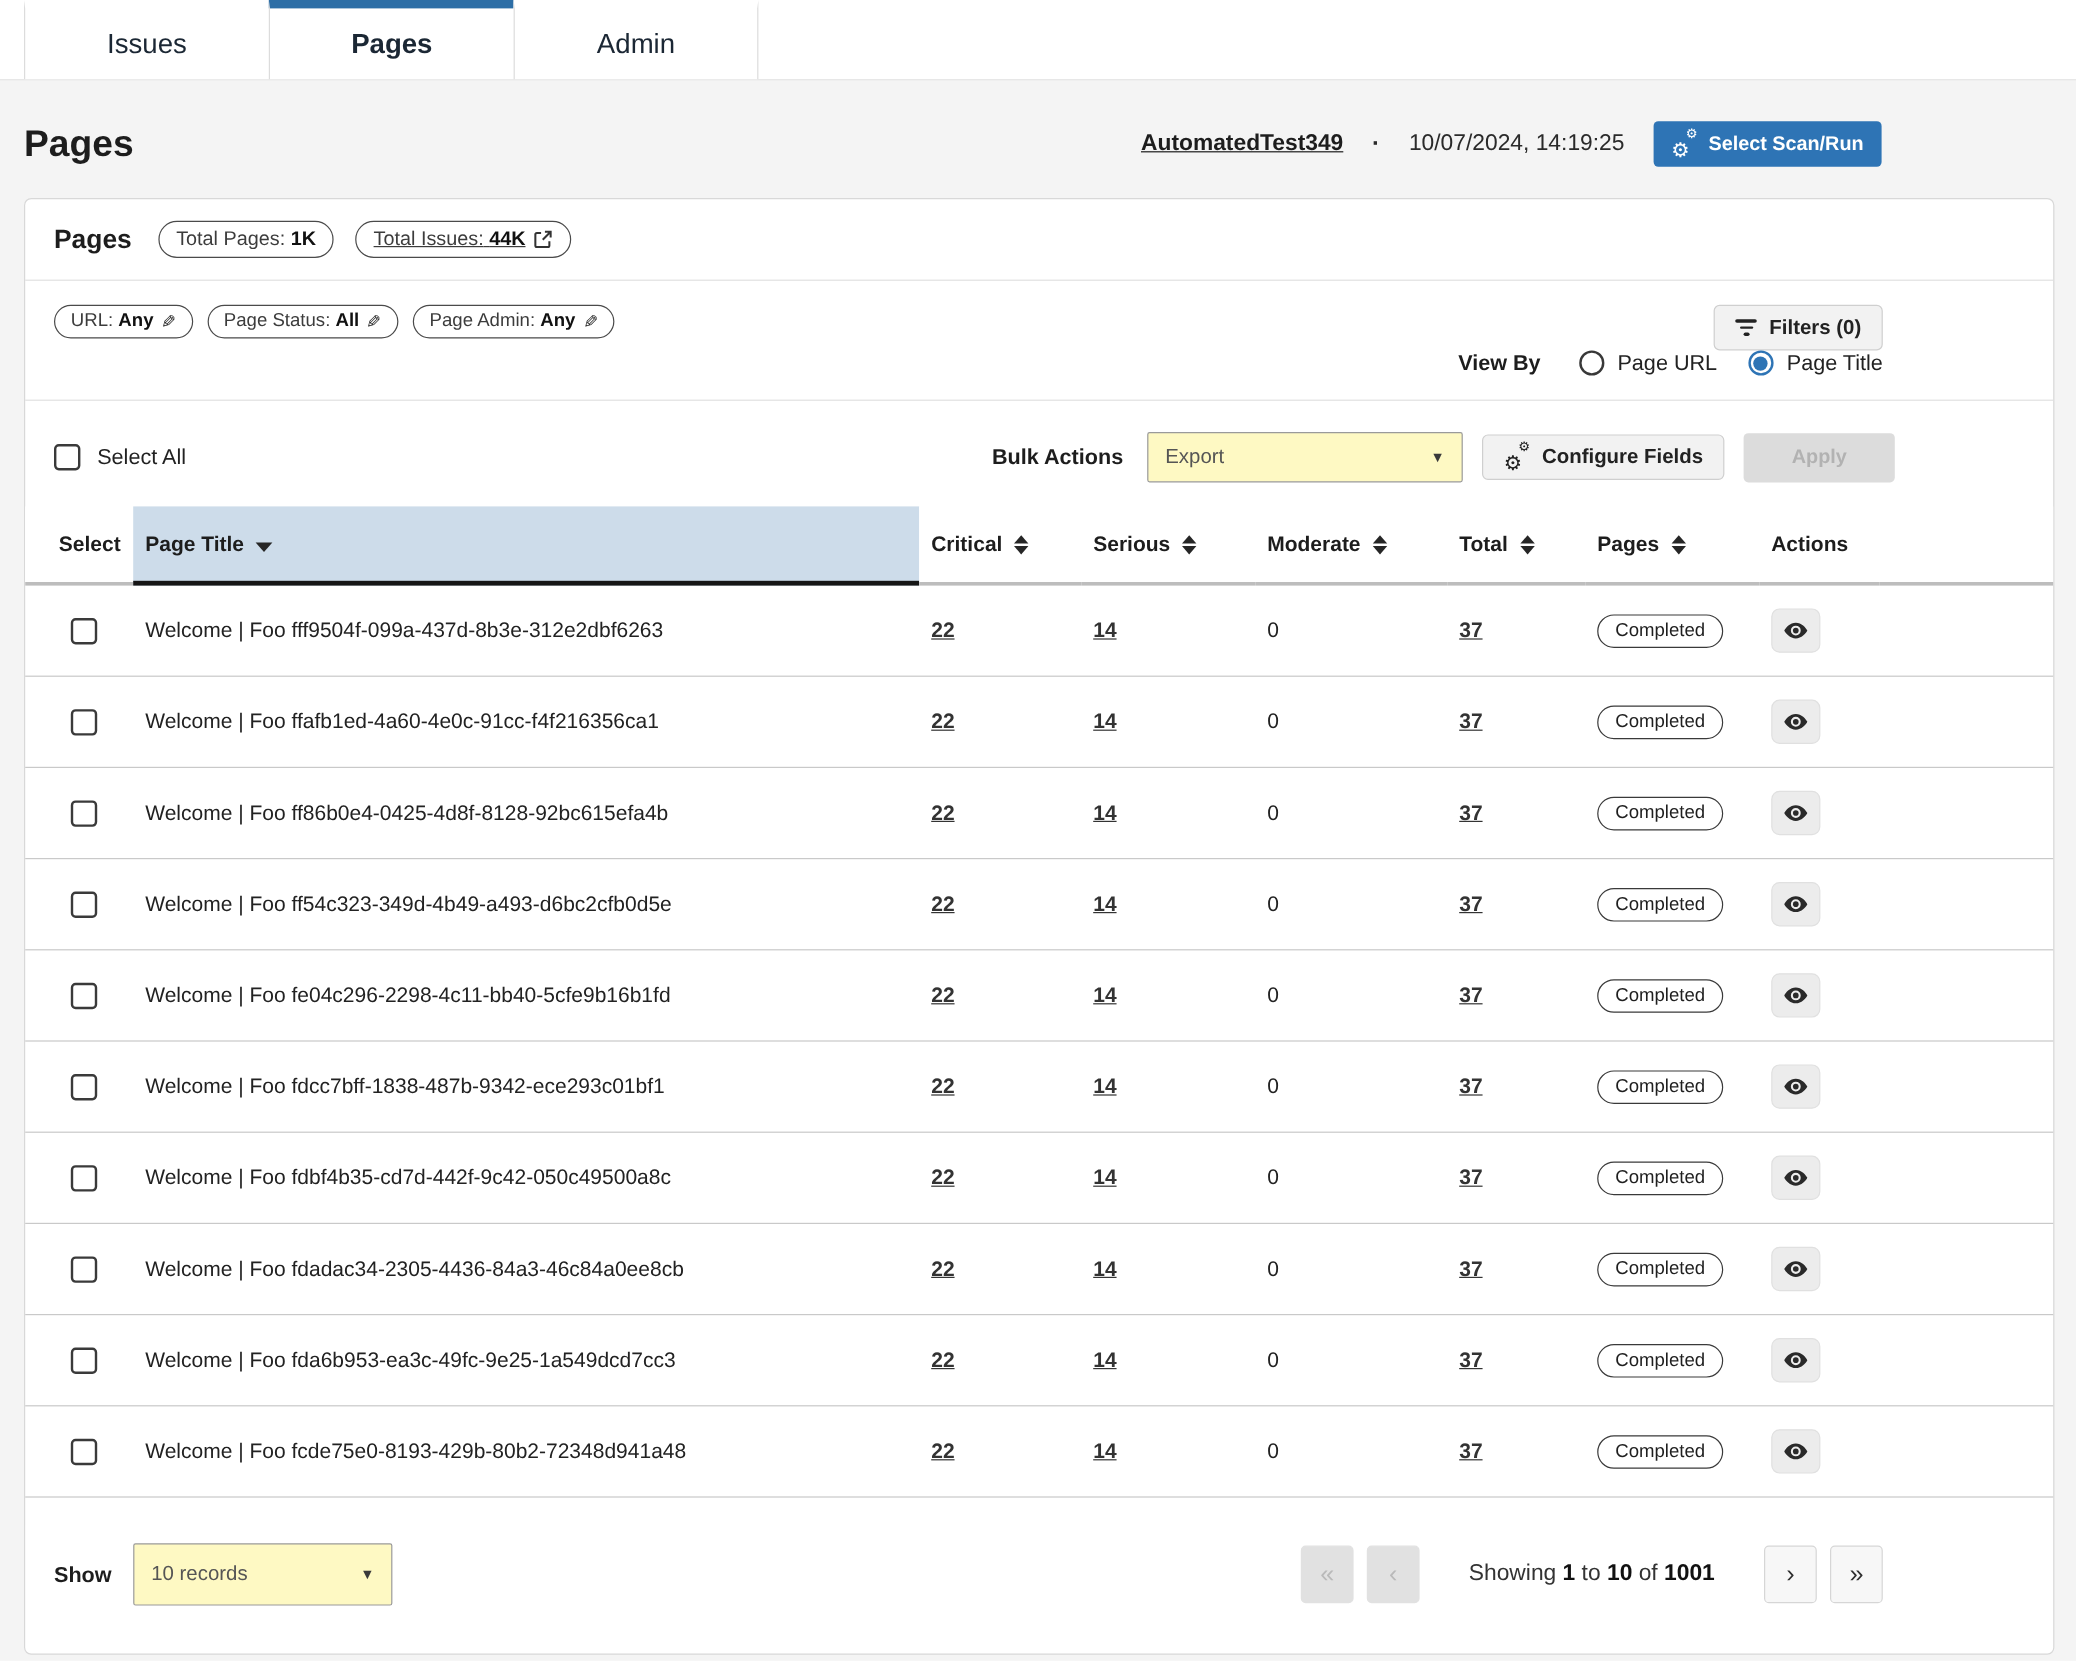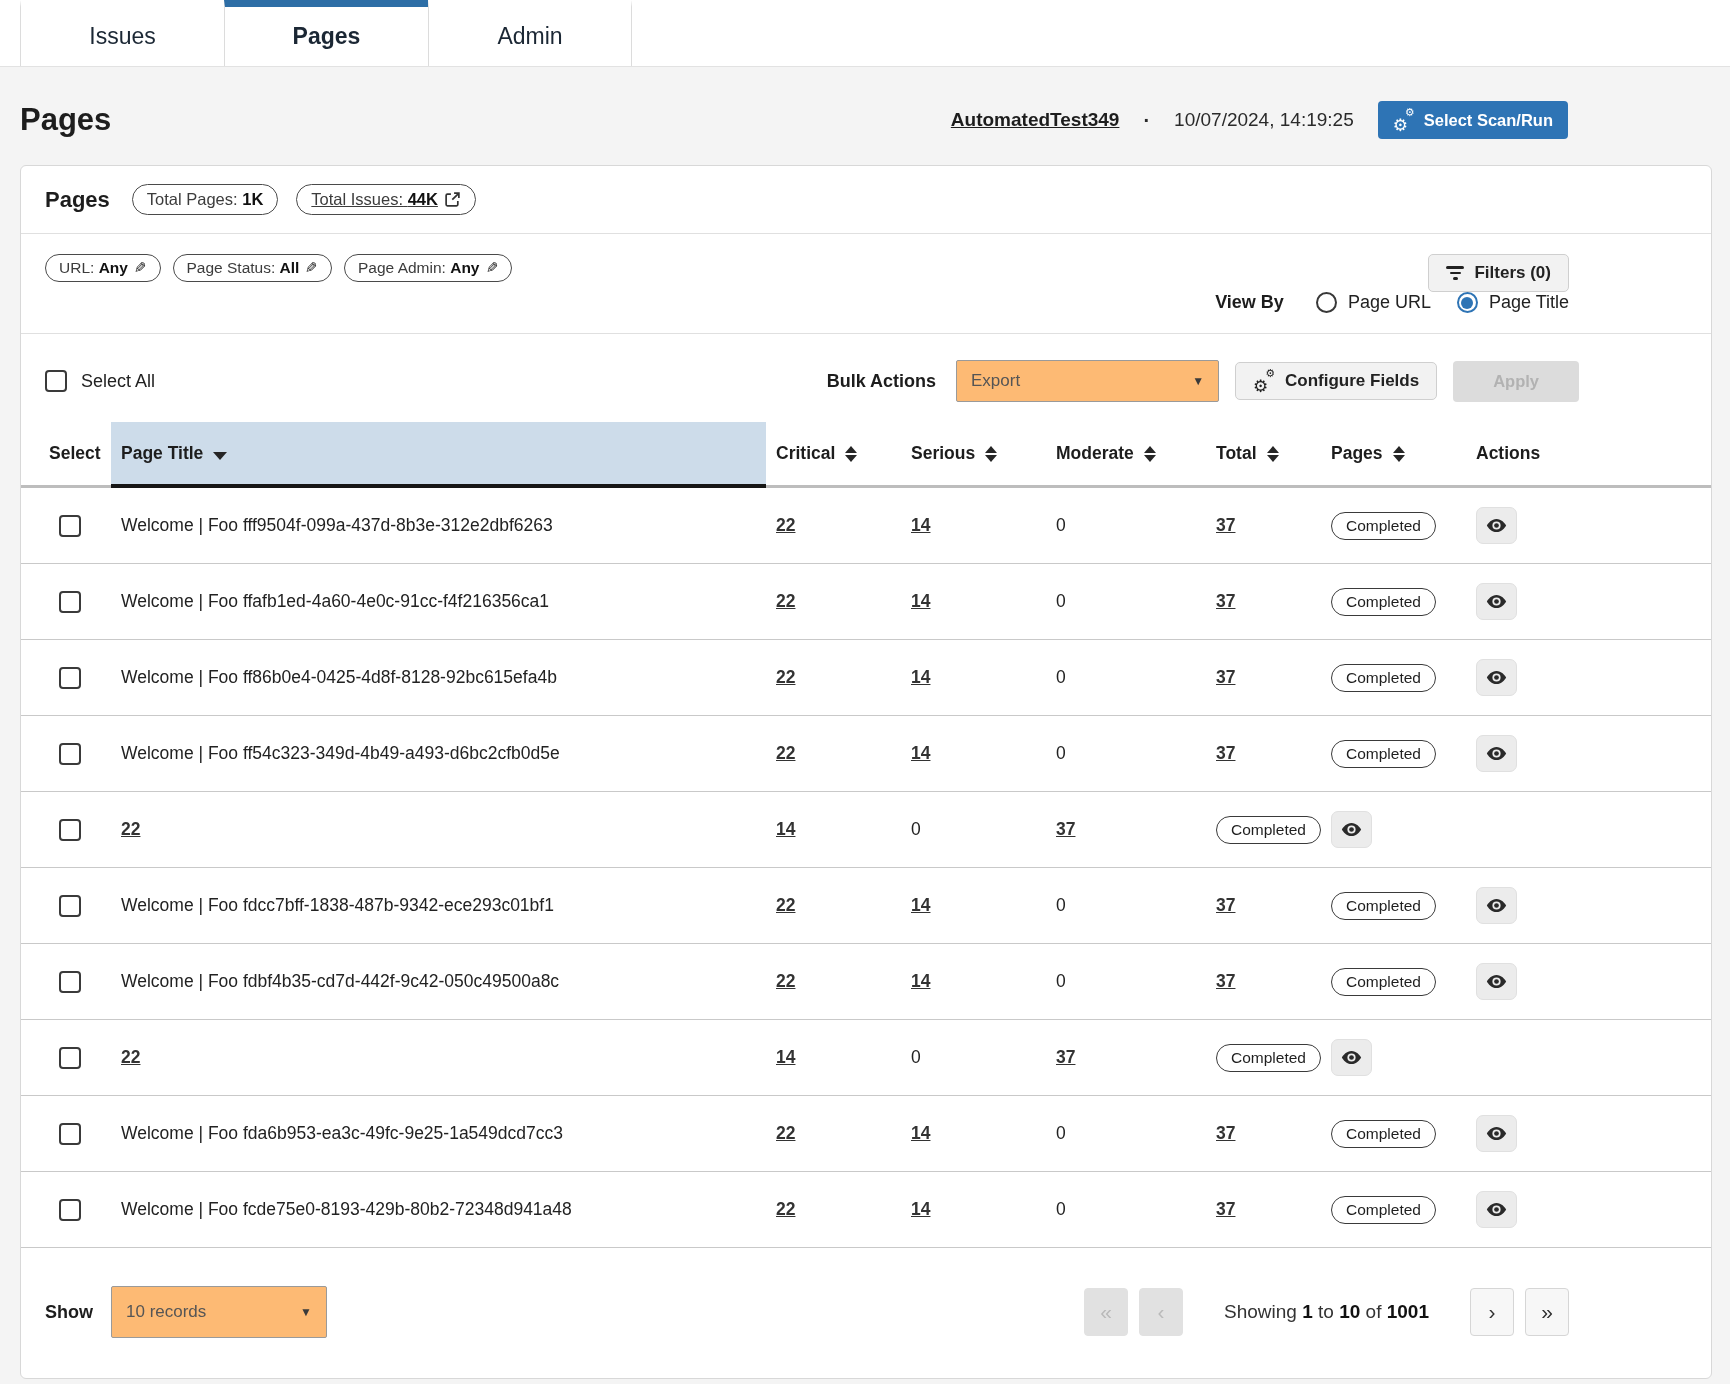--- a/index.html
+++ b/index.html
@@ -83,21 +83,21 @@
   .radio-opt.selected .radio::after{
     content:"";position:absolute;inset:2.5px;border-radius:50%;background:var(--accent-blue);
   }
   
   .toolbar{display:flex;align-items:center;justify-content:space-between;padding:26px 132px 20px 24px;}
   .select-all{display:inline-flex;align-items:center;gap:14px;font-size:18px;color:#222;}
   .checkbox{width:22px;height:22px;border:2.5px solid #3a3a3a;border-radius:4px;background:#fff;cursor:pointer;flex:0 0 auto;}
   .toolbar-right{display:inline-flex;align-items:center;gap:16px;}
   .bulk-label{font-weight:700;font-size:18px;color:#1d1d1d;margin-right:4px;}
   .select-box{
-    width:263px;height:42px;border:1px solid #9a9a9a;background:#fdba74;border-radius:2px;
+    width:263px;height:42px;border:1px solid #9a9a9a;background:#fef9c3;border-radius:2px;
     display:inline-flex;align-items:center;justify-content:space-between;
     padding:0 14px;font-size:17px;color:#555;cursor:pointer;
   }
   .select-caret{font-size:12px;color:#3a3a3a;}
   .btn-apply{
     background:#dcdcdc;border:none;border-radius:4px;color:#b2b2b2;cursor:default;
     font-weight:700;font-size:16.5px;padding:11px 40px;font-family:inherit;
   }
   
   .tgrid{display:grid;grid-template-columns:90px 655px 135px 145px 160px 115px 145px 100px 1fr;align-items:stretch;}
@@ -444,20 +444,23 @@
             </span>
           </div>
           <div class="cell"></div>
         </div>
 
         <div class="tgrid trow">
           <div class="cell select-col">
             <span class="checkbox"></span>
           </div>
           <div class="cell">
+            <span class="row-title">Welcome | Foo fe04c296-2298-4c11-bb40-5cfe9b16b1fd</span>
+          </div>
+          <div class="cell">
             <span class="num-link">22</span>
           </div>
           <div class="cell">
             <span class="num-link">14</span>
           </div>
           <div class="cell">
             <span class="num-plain">0</span>
           </div>
           <div class="cell">
             <span class="num-link">37</span>
@@ -538,20 +541,23 @@
                 <circle cx="12" cy="12" r="2.7" fill="#2a2a2a"></circle>
               </svg>
             </span>
           </div>
           <div class="cell"></div>
         </div>
 
         <div class="tgrid trow">
           <div class="cell select-col">
             <span class="checkbox"></span>
+          </div>
+          <div class="cell">
+            <span class="row-title">Welcome | Foo fdadac34-2305-4436-84a3-46c84a0ee8cb</span>
           </div>
           <div class="cell">
             <span class="num-link">22</span>
           </div>
           <div class="cell">
             <span class="num-link">14</span>
           </div>
           <div class="cell">
             <span class="num-plain">0</span>
           </div>

